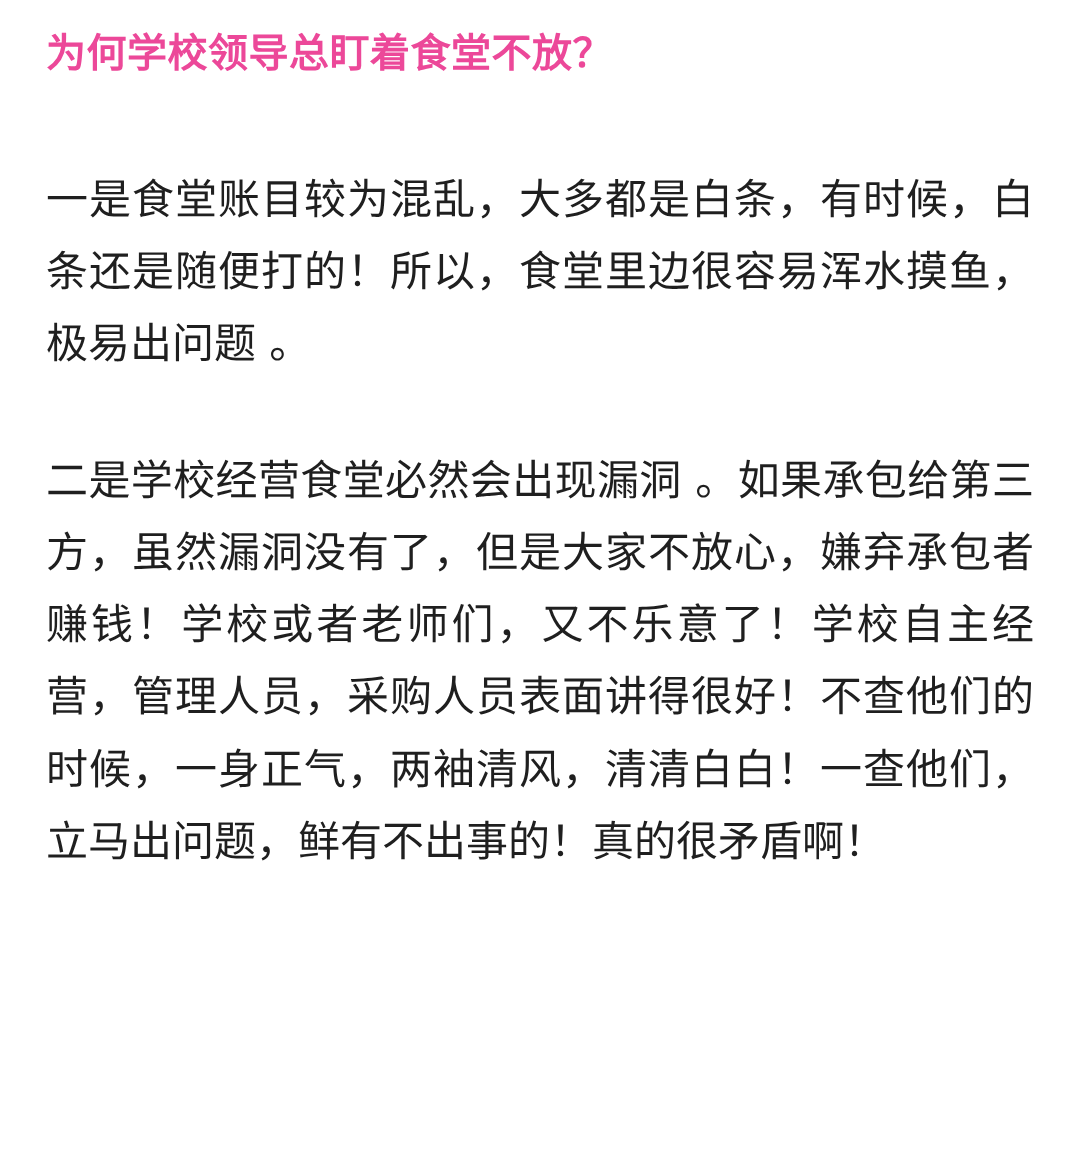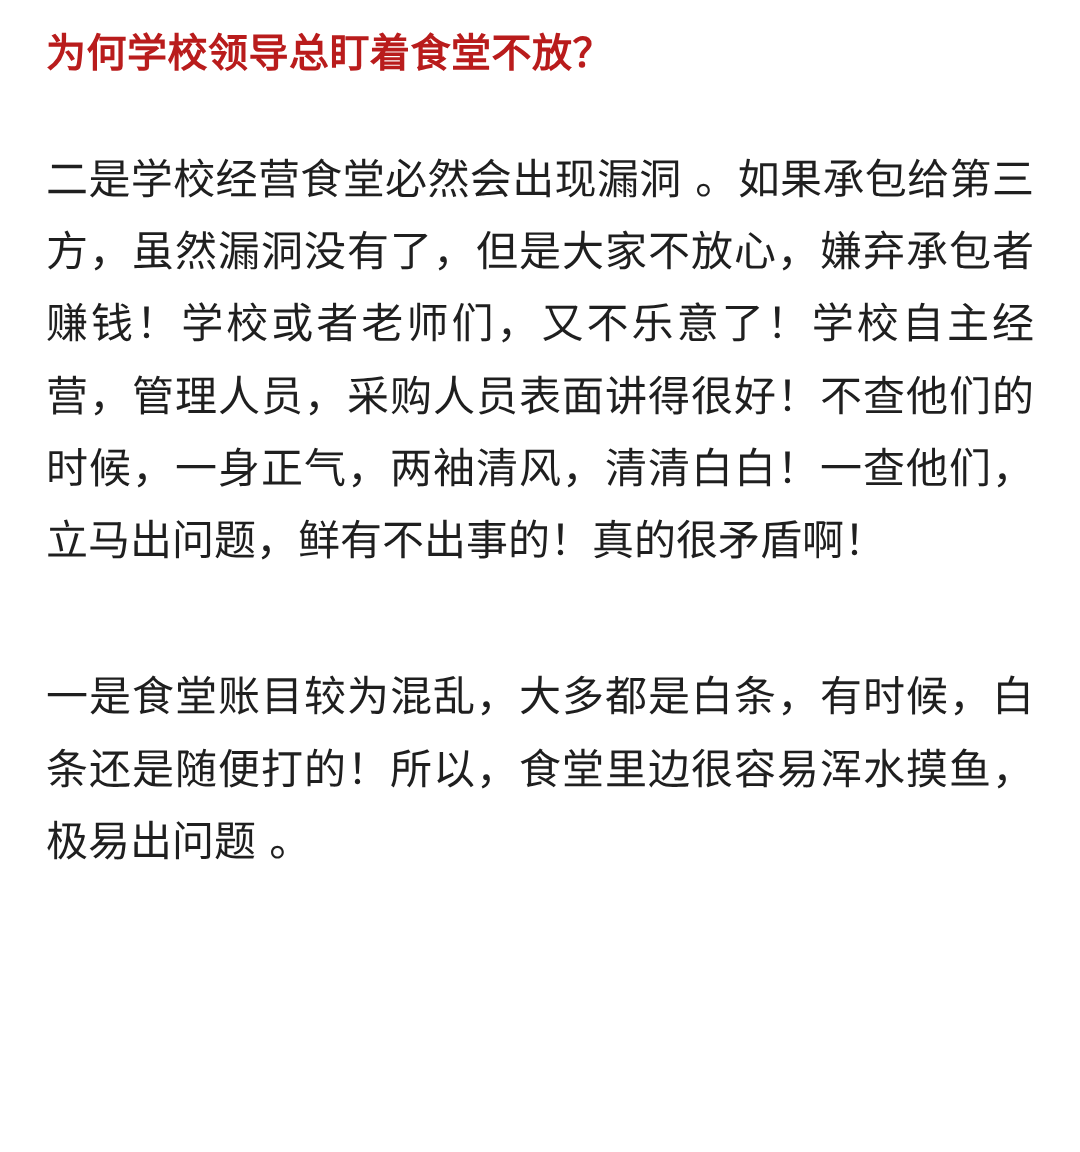--- a/index.html
+++ b/index.html
@@ -19,21 +19,21 @@
     width: 1080px;
     height: 1152px;
     padding: 18px 46px 0 46px;
     background: #ffffff;
   }
   .article-title {
     font-size: 40px;
     font-weight: bold;
     line-height: 1.35;
     letter-spacing: 0.5px;
-    color: #b91c1c;
+    color: #ec4899;
     margin: 0 0 16px 0;
     padding-top: 8px;
   }
   .para {
     font-size: 42px;
     line-height: 1.72;
     color: #1f1f1f;
     text-align: justify;
     text-justify: inter-ideograph;
     letter-spacing: 0px;
@@ -45,16 +45,16 @@
   .para-2 {
     margin-top: 64px;
   }
 </style>
 </head>
 <body>
 
 <div class="page">
   <h1 class="article-title">为何学校领导总盯着食堂不放？</h1>
 
+  <p class="para para-1">一是食堂账目较为混乱，大多都是白条，有时候，白条还是随便打的！所以，食堂里边很容易浑水摸鱼，极易出问题 。</p>
+
   <p class="para para-2">二是学校经营食堂必然会出现漏洞 。如果承包给第三方，虽然漏洞没有了，但是大家不放心，嫌弃承包者赚钱！学校或者老师们，又不乐意了！学校自主经营，管理人员，采购人员表面讲得很好！不查他们的时候，一身正气，两袖清风，清清白白！一查他们，立马出问题，鲜有不出事的！真的很矛盾啊！</p>
-
-  <p class="para para-1">一是食堂账目较为混乱，大多都是白条，有时候，白条还是随便打的！所以，食堂里边很容易浑水摸鱼，极易出问题 。</p>
 </div>
 
 </body></html>

